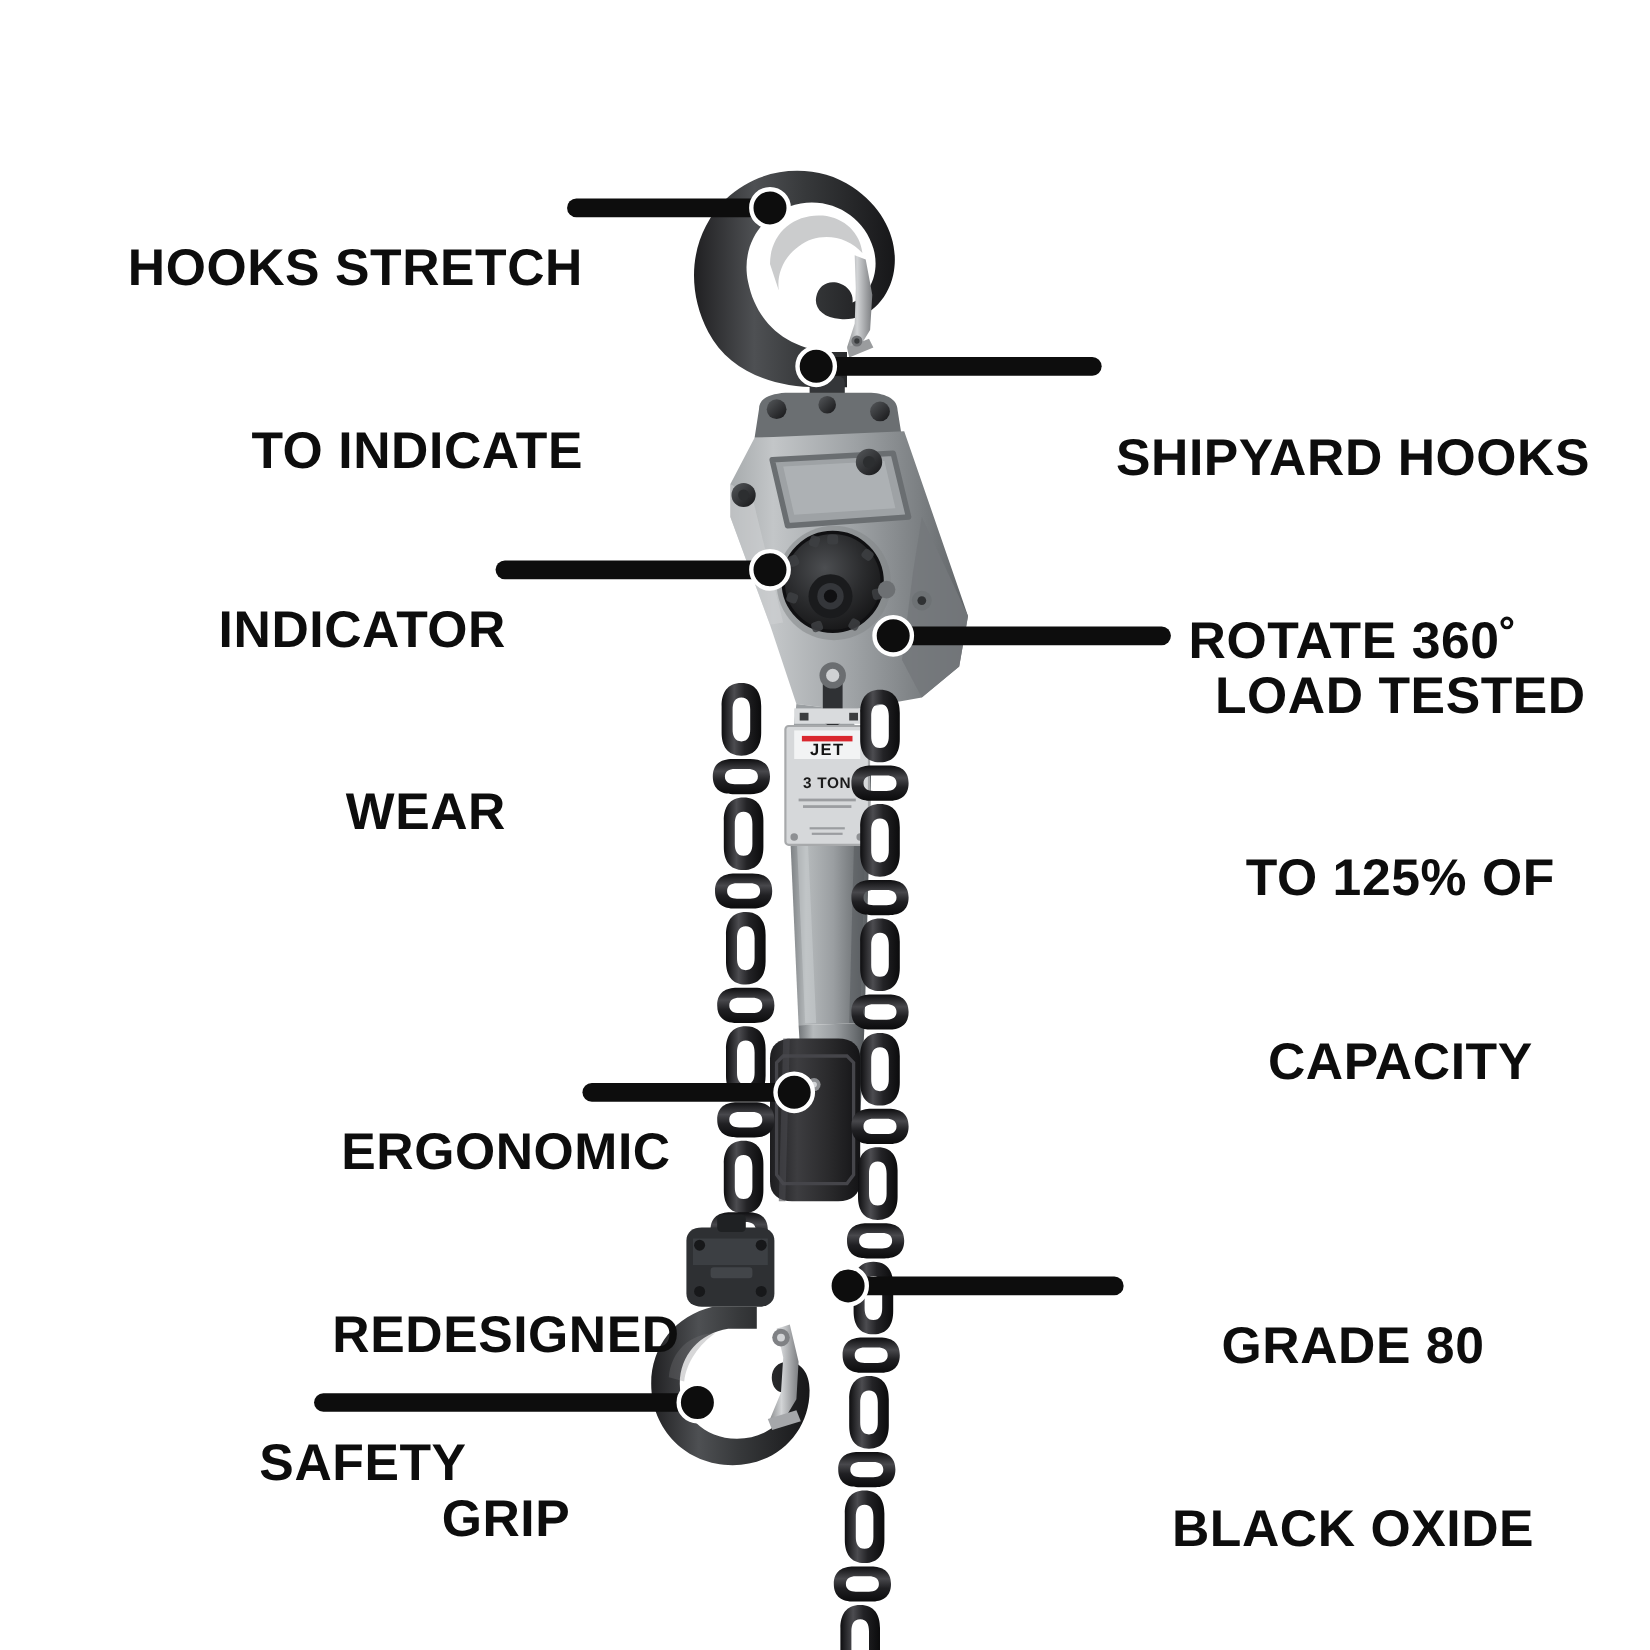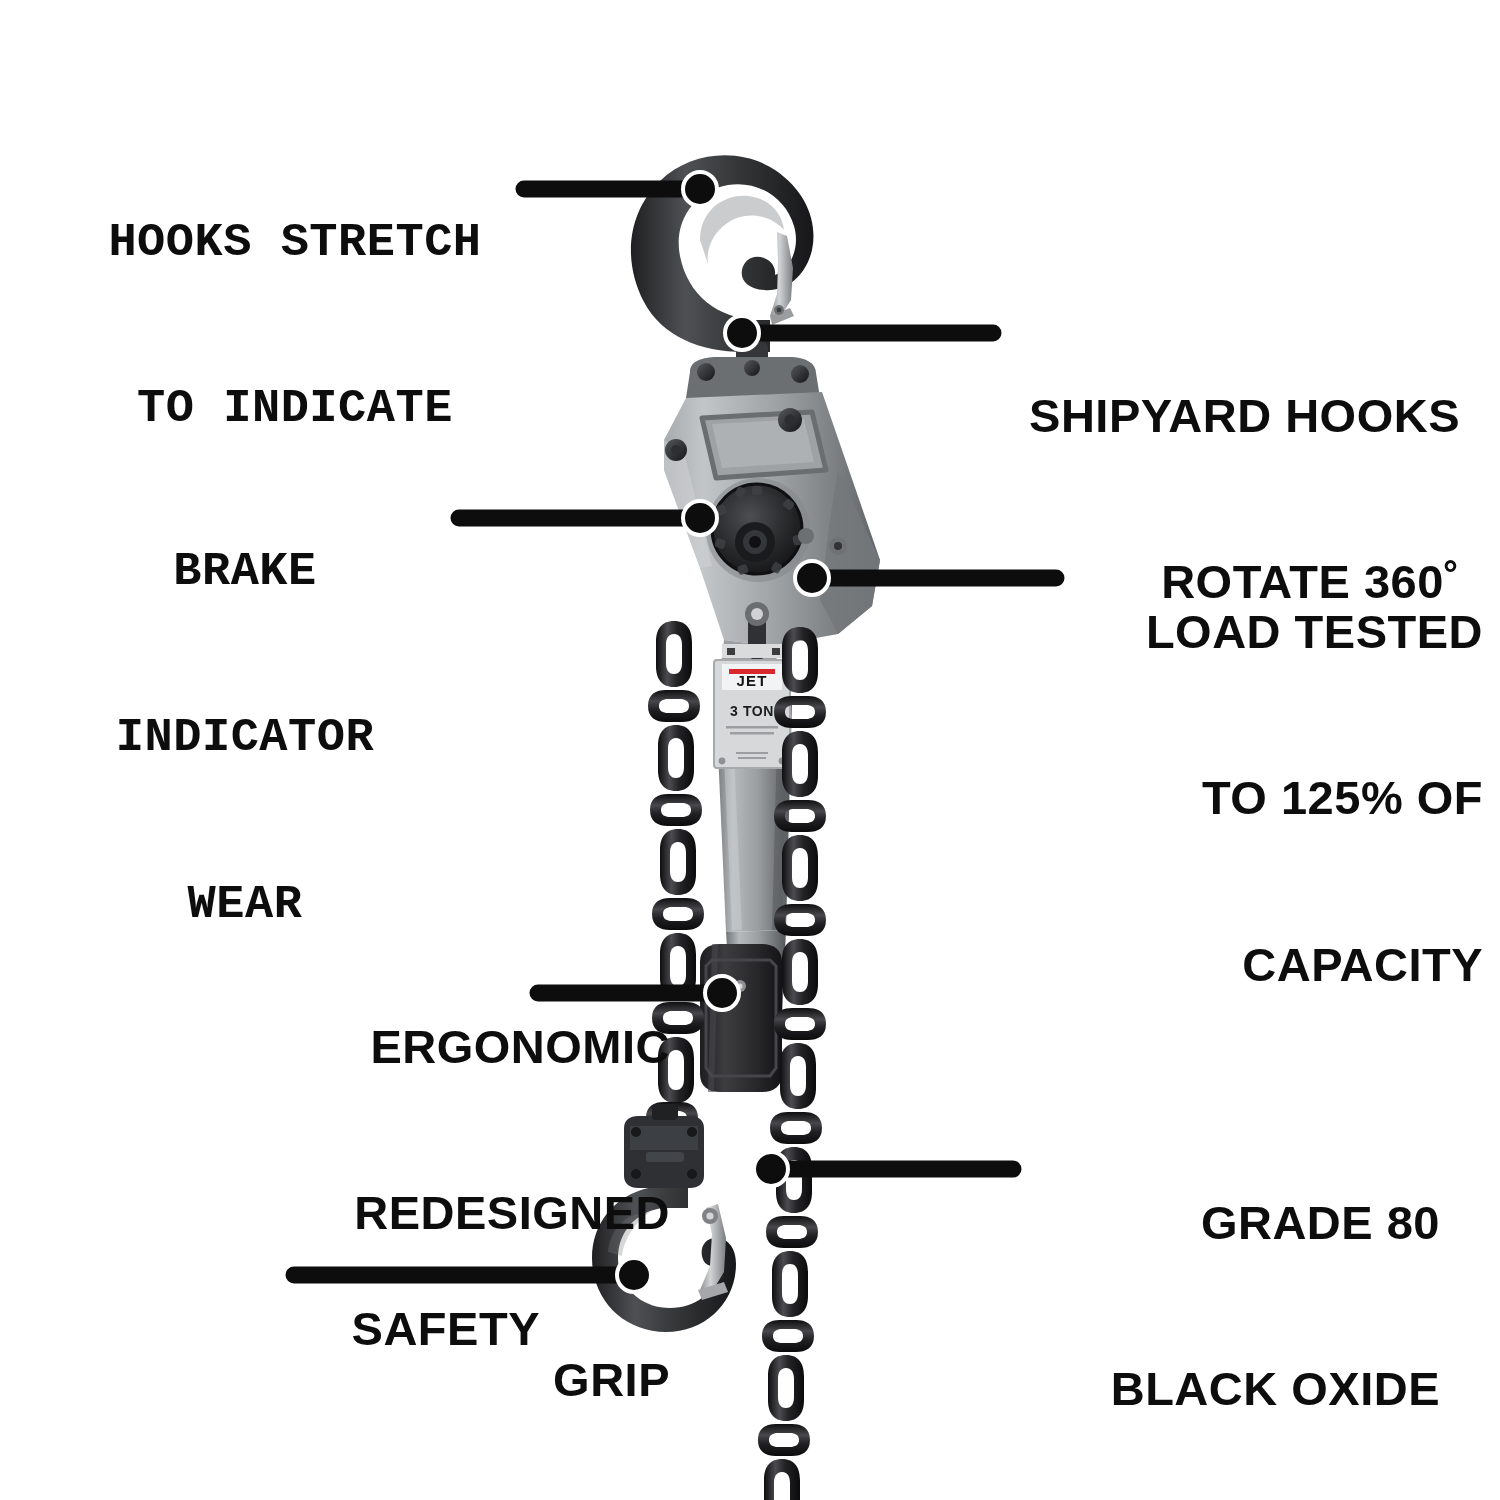--- a/index.html
+++ b/index.html
@@ -9,22 +9,22 @@
     font-family:"Liberation Sans", sans-serif;
     overflow:hidden;
     position:relative;
   }
   #stage{position:absolute;inset:0;width:1500px;height:1500px;}
   svg#art{position:absolute;left:0;top:0;width:1500px;height:1500px;display:block;}
 
   .callout{position:absolute;color:#0d0d0d;font-weight:700;
     font-size:47px;line-height:1.18;letter-spacing:.5px;
     text-transform:uppercase;white-space:pre;}
-  .callout.right-al{text-align:center;font-family:Liberation Mono, monospace;}
-  .callout.left-al{text-align:right;}
+  .callout.right-al{text-align:right;}
+  .callout.left-al{text-align:center;}
   .cl{display:block;}
 </style>
 </head>
 <body>
 
 <div id="stage">
 
   <svg id="art" viewBox="0 0 1500 1500">
     <defs>
       <linearGradient id="gHousing" x1="0" y1="0" x2="1" y2="0">
@@ -381,21 +381,20 @@
     <span class="cl">HOOKS STRETCH</span>
     <span class="cl">TO INDICATE</span>
   </div>
 
   <div class="callout left-al" style="left:1000px;top:277px;width:460px;">
     <span class="cl">SHIPYARD HOOKS</span>
     <span class="cl">ROTATE 360˚</span>
   </div>
 
   <div class="callout right-al" style="left:30px;top:433px;width:430px;">
-    <span class="cl">BRAKE</span>
     <span class="cl">INDICATOR</span>
     <span class="cl">WEAR</span>
   </div>
 
   <div class="callout left-al" style="left:1063px;top:493px;width:420px;">
     <span class="cl">LOAD TESTED</span>
     <span class="cl">TO 125% OF</span>
     <span class="cl">CAPACITY</span>
   </div>
 

